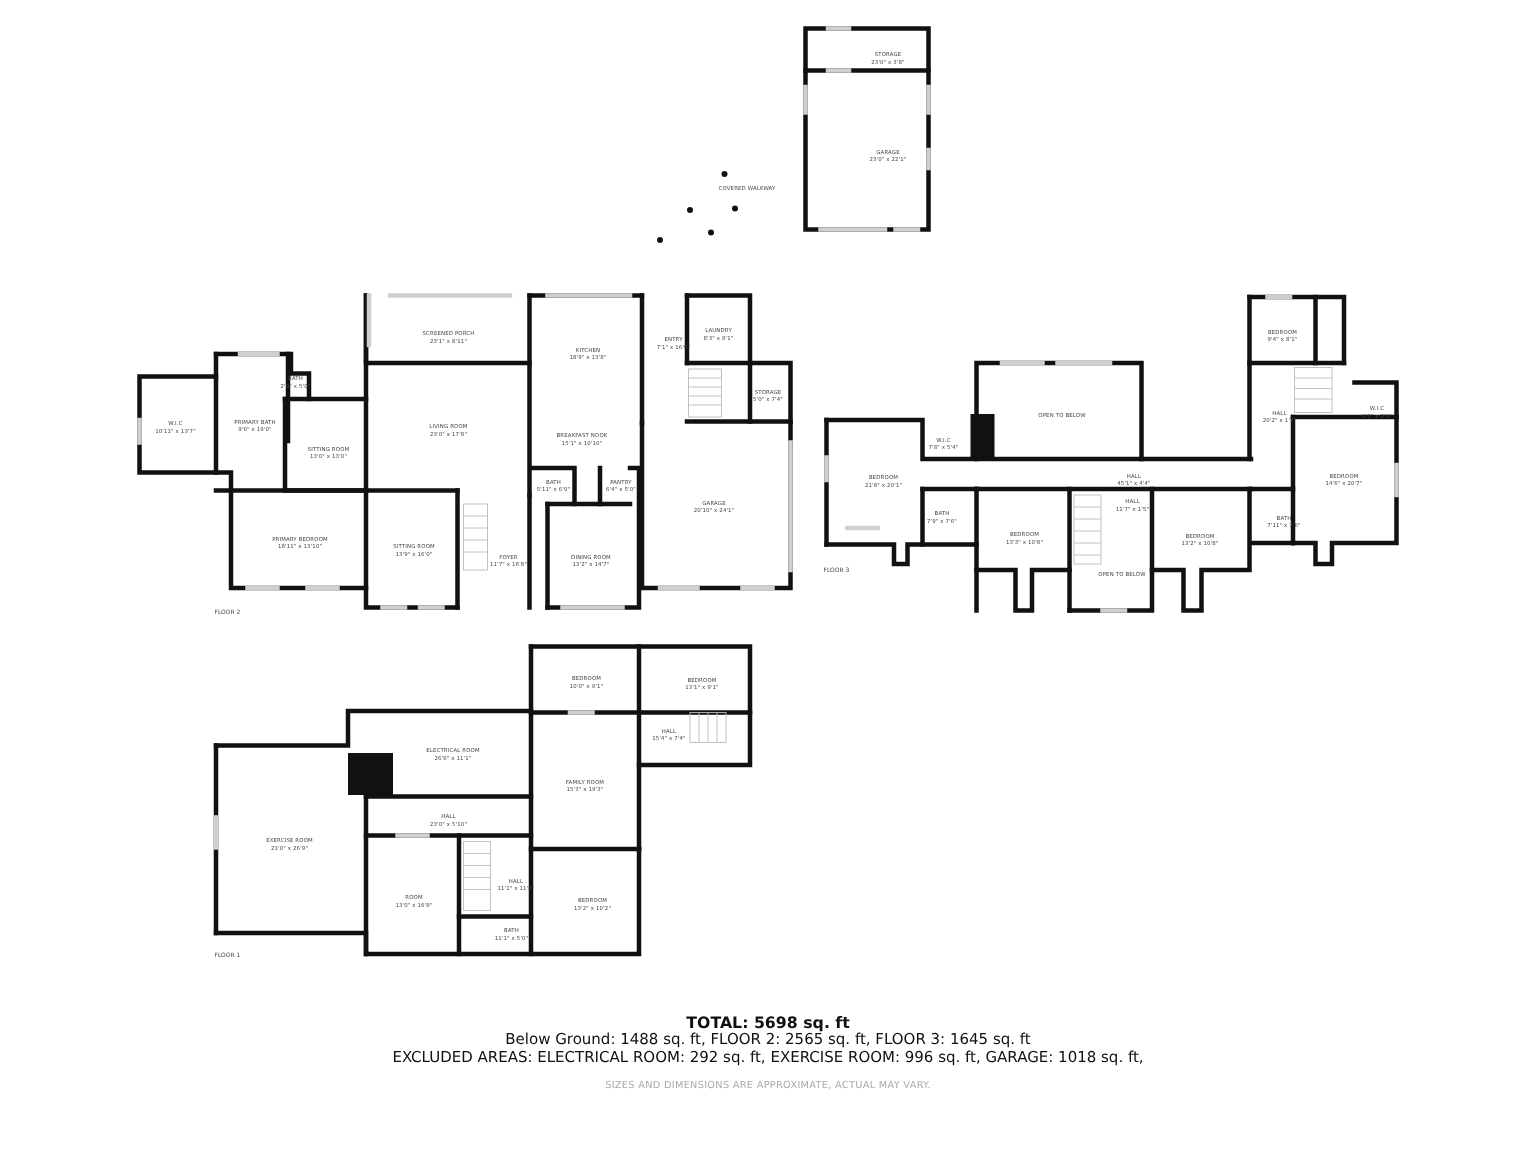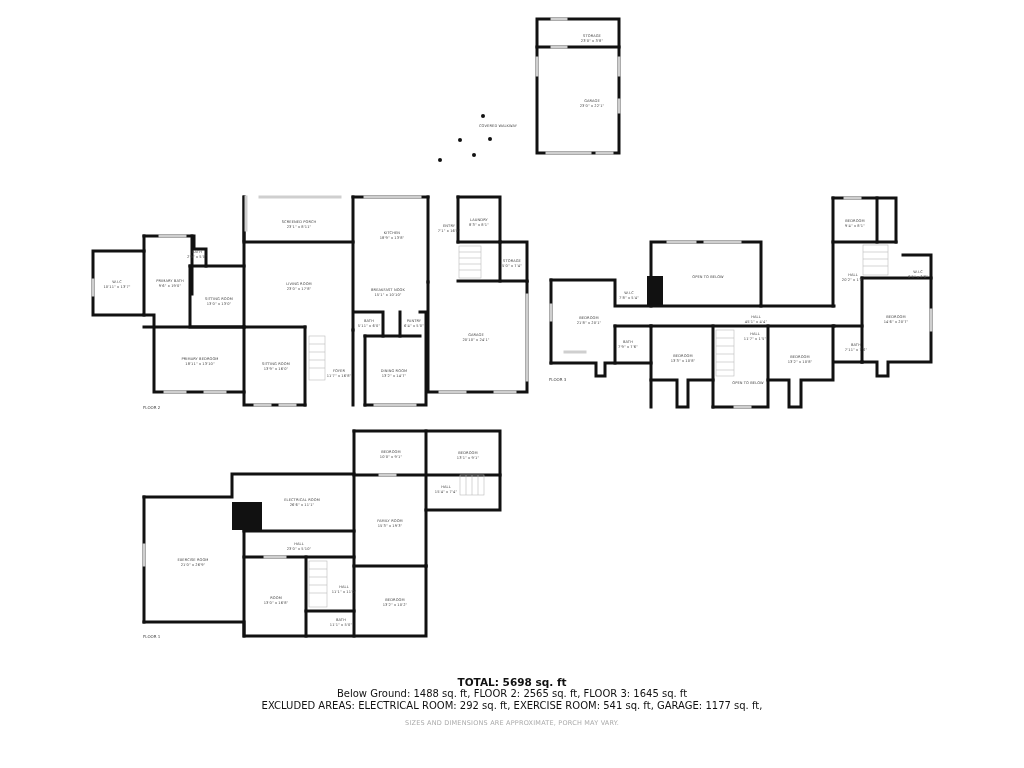--- a/index.html
+++ b/index.html
@@ -385,15 +385,15 @@
   </div>
 <div id="floor-labels">
     <div class="floor-label" style="left: 143px; top: 405px;">FLOOR 2</div>
     <div class="floor-label" style="left: 549px; top: 377px;">FLOOR 3</div>
     <div class="floor-label" style="left: 143px; top: 634px;">FLOOR 1</div>
   </div>
 
 <div class="summary">
   <div class="total">TOTAL: 5698 sq. ft</div>
   <div class="line">Below Ground: 1488 sq. ft, FLOOR 2: 2565 sq. ft, FLOOR 3: 1645 sq. ft</div>
-  <div class="line">EXCLUDED AREAS: ELECTRICAL ROOM: 292 sq. ft, EXERCISE ROOM: 541 sq. ft, GARAGE: 1177 sq. ft,</div>
-  <div class="disclaimer">SIZES AND DIMENSIONS ARE APPROXIMATE, PORCH MAY VARY.</div>
+  <div class="line">EXCLUDED AREAS: ELECTRICAL ROOM: 292 sq. ft, EXERCISE ROOM: 996 sq. ft, GARAGE: 1018 sq. ft,</div>
+  <div class="disclaimer">SIZES AND DIMENSIONS ARE APPROXIMATE, ACTUAL MAY VARY.</div>
 </div>
 
 </body></html>

